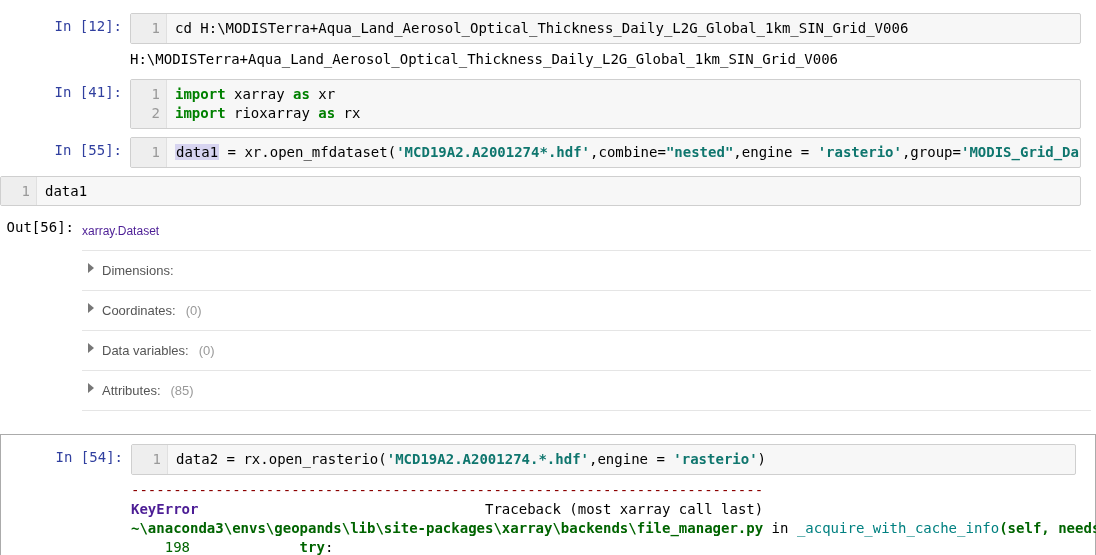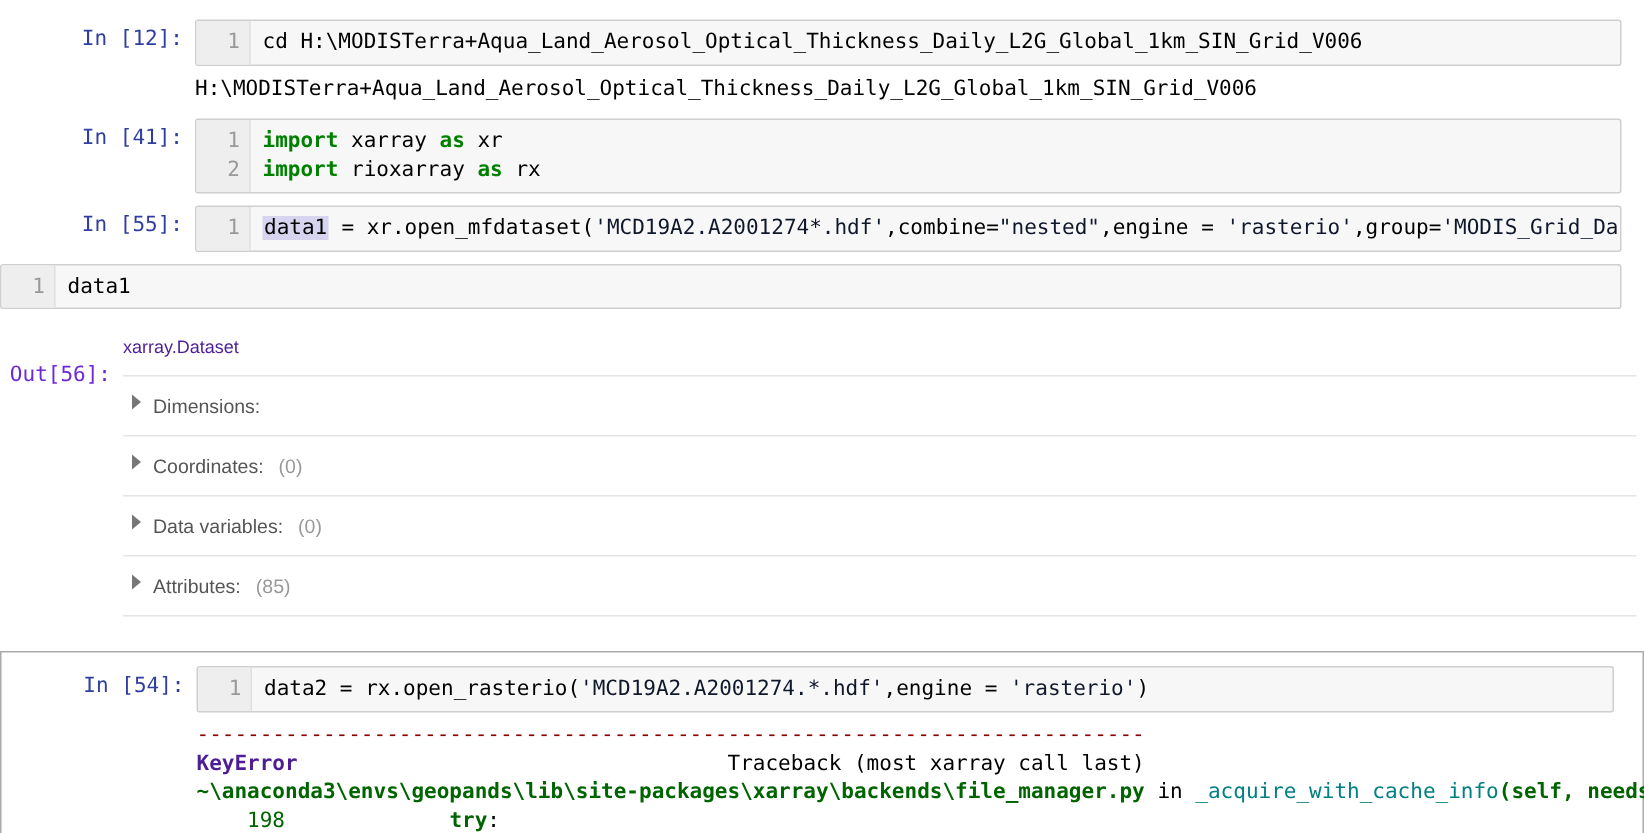--- a/index.html
+++ b/index.html
@@ -17,21 +17,21 @@
   }
   .prompt {
     width: 82px;
     min-width: 82px;
     text-align: right;
     padding: 5px 8px 4px 0;
     font-family: monospace;
     font-size: 14px;
   }
   .prompt.in { color: #303F9F; margin-left: 48px; }
-  .prompt.out { color: #6d28d9; margin-top: 23px; }
+  .prompt.out { color: #000000; }
   .cell-body {
     flex: 1;
     min-width: 0;
     padding-right: 10px;
   }
   .code-area {
     border: 1px solid #cfcfcf;
     border-radius: 2px;
     background: #f7f7f7;
     display: flex;
@@ -87,21 +87,21 @@
     width: 0; height: 0;
     border-top: 5px solid transparent;
     border-bottom: 5px solid transparent;
     border-left: 6px solid #777;
     margin-right: 8px;
   }
   .ds-label { color: #555; }
   .ds-count { color: #999; margin-left: 10px; }
   .selected-cell { border: 1px solid #ababab; padding: 4px 4px 0 0; }
   .kw  { color: #008000; font-weight: bold; }
-  .str { color: #0f172a; }
+  .str { color: #0f766e; font-weight: bold; }
   .def { color: #000; }
   .hl  { background: #d7d4f0; padding: 0 1px; }
   .err-red     { color: #8B0000; }
   .err-redb    { color: #4c1d95; font-weight: bold; }
   .err-green   { color: #006400; font-weight: bold; }
   .err-num     { color: #006400; }
   .err-teal    { color: #008080; }
 </style>
 </head>
 <body>

